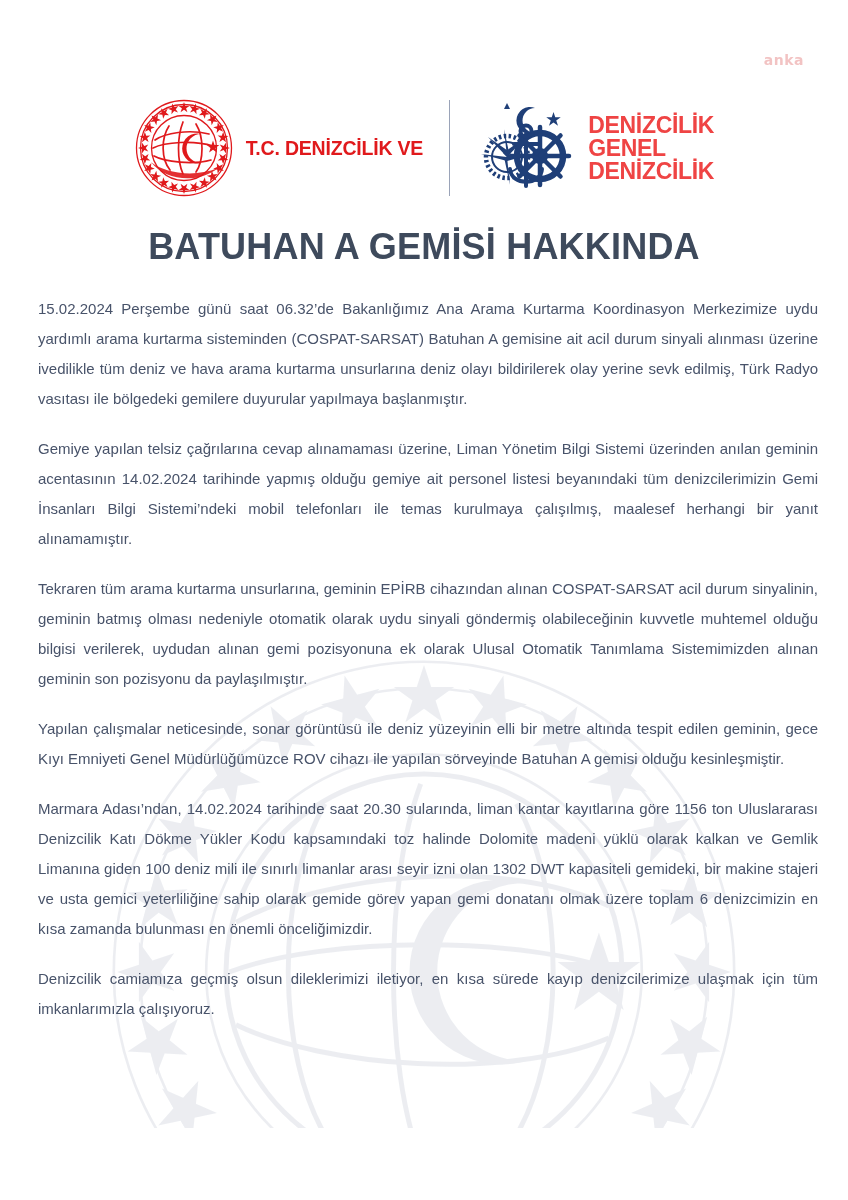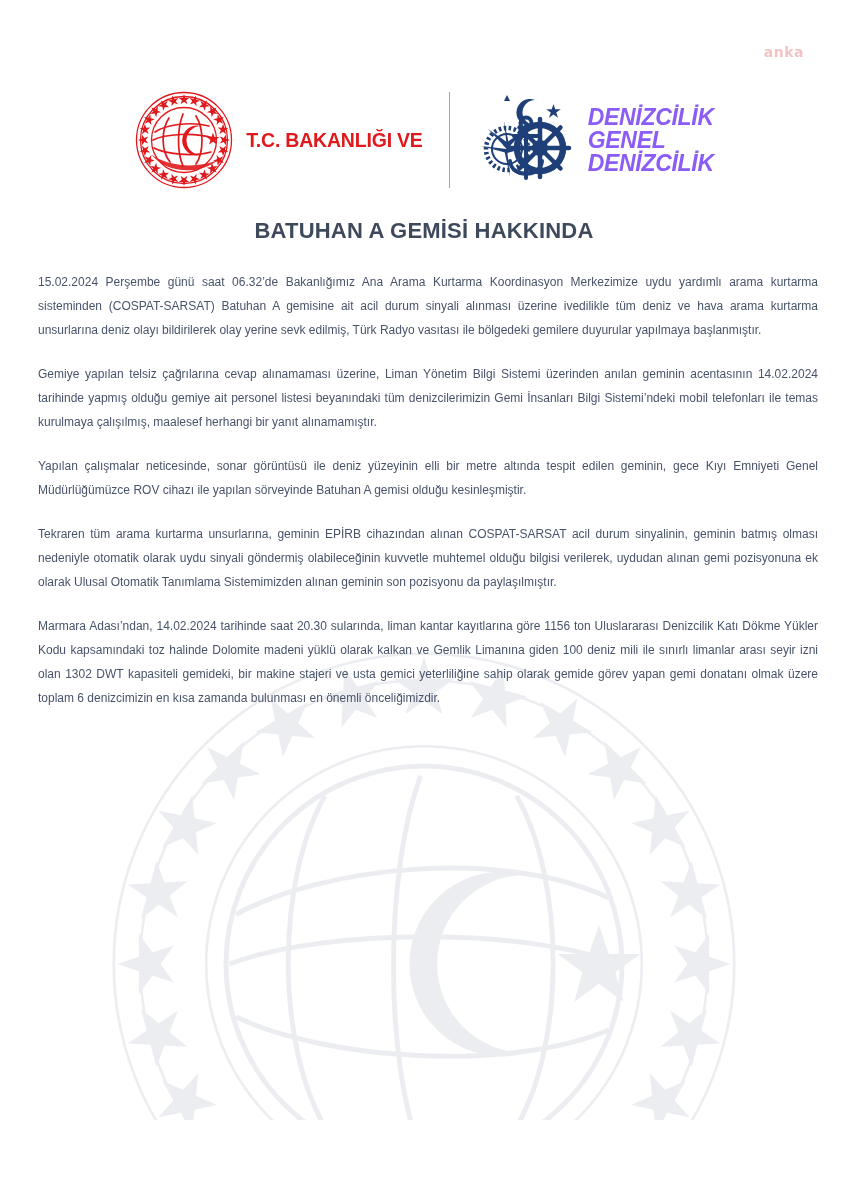--- a/index.html
+++ b/index.html
@@ -9,21 +9,21 @@
     background: #ffffff;
   }
   body {
     font-family: "Liberation Sans", "DejaVu Sans", sans-serif;
   }
 
   .page {
     position: relative;
     width: 848px;
     height: 1116px;
-    margin: 4px auto;
+    margin: 12px auto;
     background: #ffffff;
     overflow: hidden;
     box-sizing: border-box;
   }
 
   
   .bg-watermark {
     position: absolute;
     left: 50%;
     top: 630px;
@@ -74,59 +74,58 @@
 
   .logo-text-tc {
     color: #e0191c;
     font-weight: 800;
     font-size: 19.5px;
     line-height: 1.18;
     letter-spacing: -0.2px;
     white-space: nowrap;
   }
   .logo-text-dgm {
-    color: #8b5cf6;
+    color: #ef4444;
     font-weight: 800;
     font-size: 23px;
     line-height: 1.0;
     letter-spacing: -0.3px;
     white-space: nowrap;
-    font-style: italic;
   }
   .divider {
     width: 1px;
     height: 96px;
     background: #9aa3b8;
     margin: 0 26px;
     flex: 0 0 auto;
   }
 
   
   .doc-title {
     position: relative;
     z-index: 2;
     text-align: center;
     color: #3e4a5c;
-    font-size: 22px;
+    font-size: 36px;
     font-weight: 700;
     letter-spacing: 0.2px;
     margin: 28px 0 0 0;
     padding: 0;
   }
 
   
   .body-copy {
     position: relative;
     z-index: 2;
     padding: 26px 30px 0 38px;
   }
   .body-copy p {
     margin: 0 0 20px 0;
     color: #48536a;
-    font-size: 12px;
+    font-size: 15px;
     line-height: 2.0;
     text-align: justify;
     text-justify: inter-word;
     hyphens: none;
   }
   .body-copy p:last-child { margin-bottom: 0; }
 </style>
 </head>
 <body>
 
@@ -228,21 +227,21 @@
             <path d="M70 56 C54 80 54 122 72 144"></path>
             <path d="M98 48 C86 78 86 124 98 152"></path>
             <path d="M124 52 C140 78 140 124 124 148"></path>
           </g>
           <path d="M134 72 a30 30 0 1 0 0 58 a23 23 0 1 1 0 -58 z" fill="#e0191c"></path>
           <polygon fill="#e0191c" points="158 85 161 94 170.5 94 163 99.8 165.8 109 158 103.4 150.2 109 153 99.8 145.5 94 155 94"></polygon>
           <path d="M34 128 C60 150 120 160 168 140 C130 172 62 166 34 128 Z" fill="#e0191c" opacity="0.9"></path>
         </svg>
       </span>
       <span class="logo-text-tc">
-        <span>T.C. BAKANLIĞI VE</span><br>
+        <span>T.C. DENİZCİLİK VE</span><br>
       </span>
     </div>
 
     <div class="divider"></div>
 
     <div class="logo-block">
       <span class="logo-mark">
         <svg width="100" height="100" viewBox="0 0 200 200" xmlns="http://www.w3.org/2000/svg">
 
           <g fill="#1f3f78">
@@ -293,18 +292,19 @@
       </span>
     </div>
 
   </div>
 
   <h1 class="doc-title">BATUHAN A GEMİSİ HAKKINDA</h1>
 
   <div class="body-copy">
     <p>15.02.2024 Perşembe günü saat 06.32’de Bakanlığımız Ana Arama Kurtarma Koordinasyon Merkezimize uydu yardımlı arama kurtarma sisteminden (COSPAT-SARSAT) Batuhan A gemisine ait acil durum sinyali alınması üzerine ivedilikle tüm deniz ve hava arama kurtarma unsurlarına deniz olayı bildirilerek olay yerine sevk edilmiş, Türk Radyo vasıtası ile bölgedeki gemilere duyurular yapılmaya başlanmıştır.</p>
     <p>Gemiye yapılan telsiz çağrılarına cevap alınamaması üzerine, Liman Yönetim Bilgi Sistemi üzerinden anılan geminin acentasının 14.02.2024 tarihinde yapmış olduğu gemiye ait personel listesi beyanındaki tüm denizcilerimizin Gemi İnsanları Bilgi Sistemi’ndeki mobil telefonları ile temas kurulmaya çalışılmış, maalesef herhangi bir yanıt alınamamıştır.</p>
+    <p>Tekraren tüm arama kurtarma unsurlarına, geminin EPİRB cihazından alınan COSPAT-SARSAT acil durum sinyalinin, geminin batmış olması nedeniyle otomatik olarak uydu sinyali göndermiş olabileceğinin kuvvetle muhtemel olduğu bilgisi verilerek, uydudan alınan gemi pozisyonuna ek olarak Ulusal Otomatik Tanımlama Sistemimizden alınan geminin son pozisyonu da paylaşılmıştır.</p>
     <p>Yapılan çalışmalar neticesinde, sonar görüntüsü ile deniz yüzeyinin elli bir metre altında tespit edilen geminin, gece Kıyı Emniyeti Genel Müdürlüğümüzce ROV cihazı ile yapılan sörveyinde Batuhan A gemisi olduğu kesinleşmiştir.</p>
-    <p>Tekraren tüm arama kurtarma unsurlarına, geminin EPİRB cihazından alınan COSPAT-SARSAT acil durum sinyalinin, geminin batmış olması nedeniyle otomatik olarak uydu sinyali göndermiş olabileceğinin kuvvetle muhtemel olduğu bilgisi verilerek, uydudan alınan gemi pozisyonuna ek olarak Ulusal Otomatik Tanımlama Sistemimizden alınan geminin son pozisyonu da paylaşılmıştır.</p>
     <p>Marmara Adası’ndan, 14.02.2024 tarihinde saat 20.30 sularında, liman kantar kayıtlarına göre 1156 ton Uluslararası Denizcilik Katı Dökme Yükler Kodu kapsamındaki toz halinde Dolomite madeni yüklü olarak kalkan ve Gemlik Limanına giden 100 deniz mili ile sınırlı limanlar arası seyir izni olan 1302 DWT kapasiteli gemideki, bir makine stajeri ve usta gemici yeterliliğine sahip olarak gemide görev yapan gemi donatanı olmak üzere toplam 6 denizcimizin en kısa zamanda bulunması en önemli önceliğimizdir.</p>
+    <p>Denizcilik camiamıza geçmiş olsun dileklerimizi iletiyor, en kısa sürede kayıp denizcilerimize ulaşmak için tüm imkanlarımızla çalışıyoruz.</p>
   </div>
 
 </div>
 
 </body></html>

